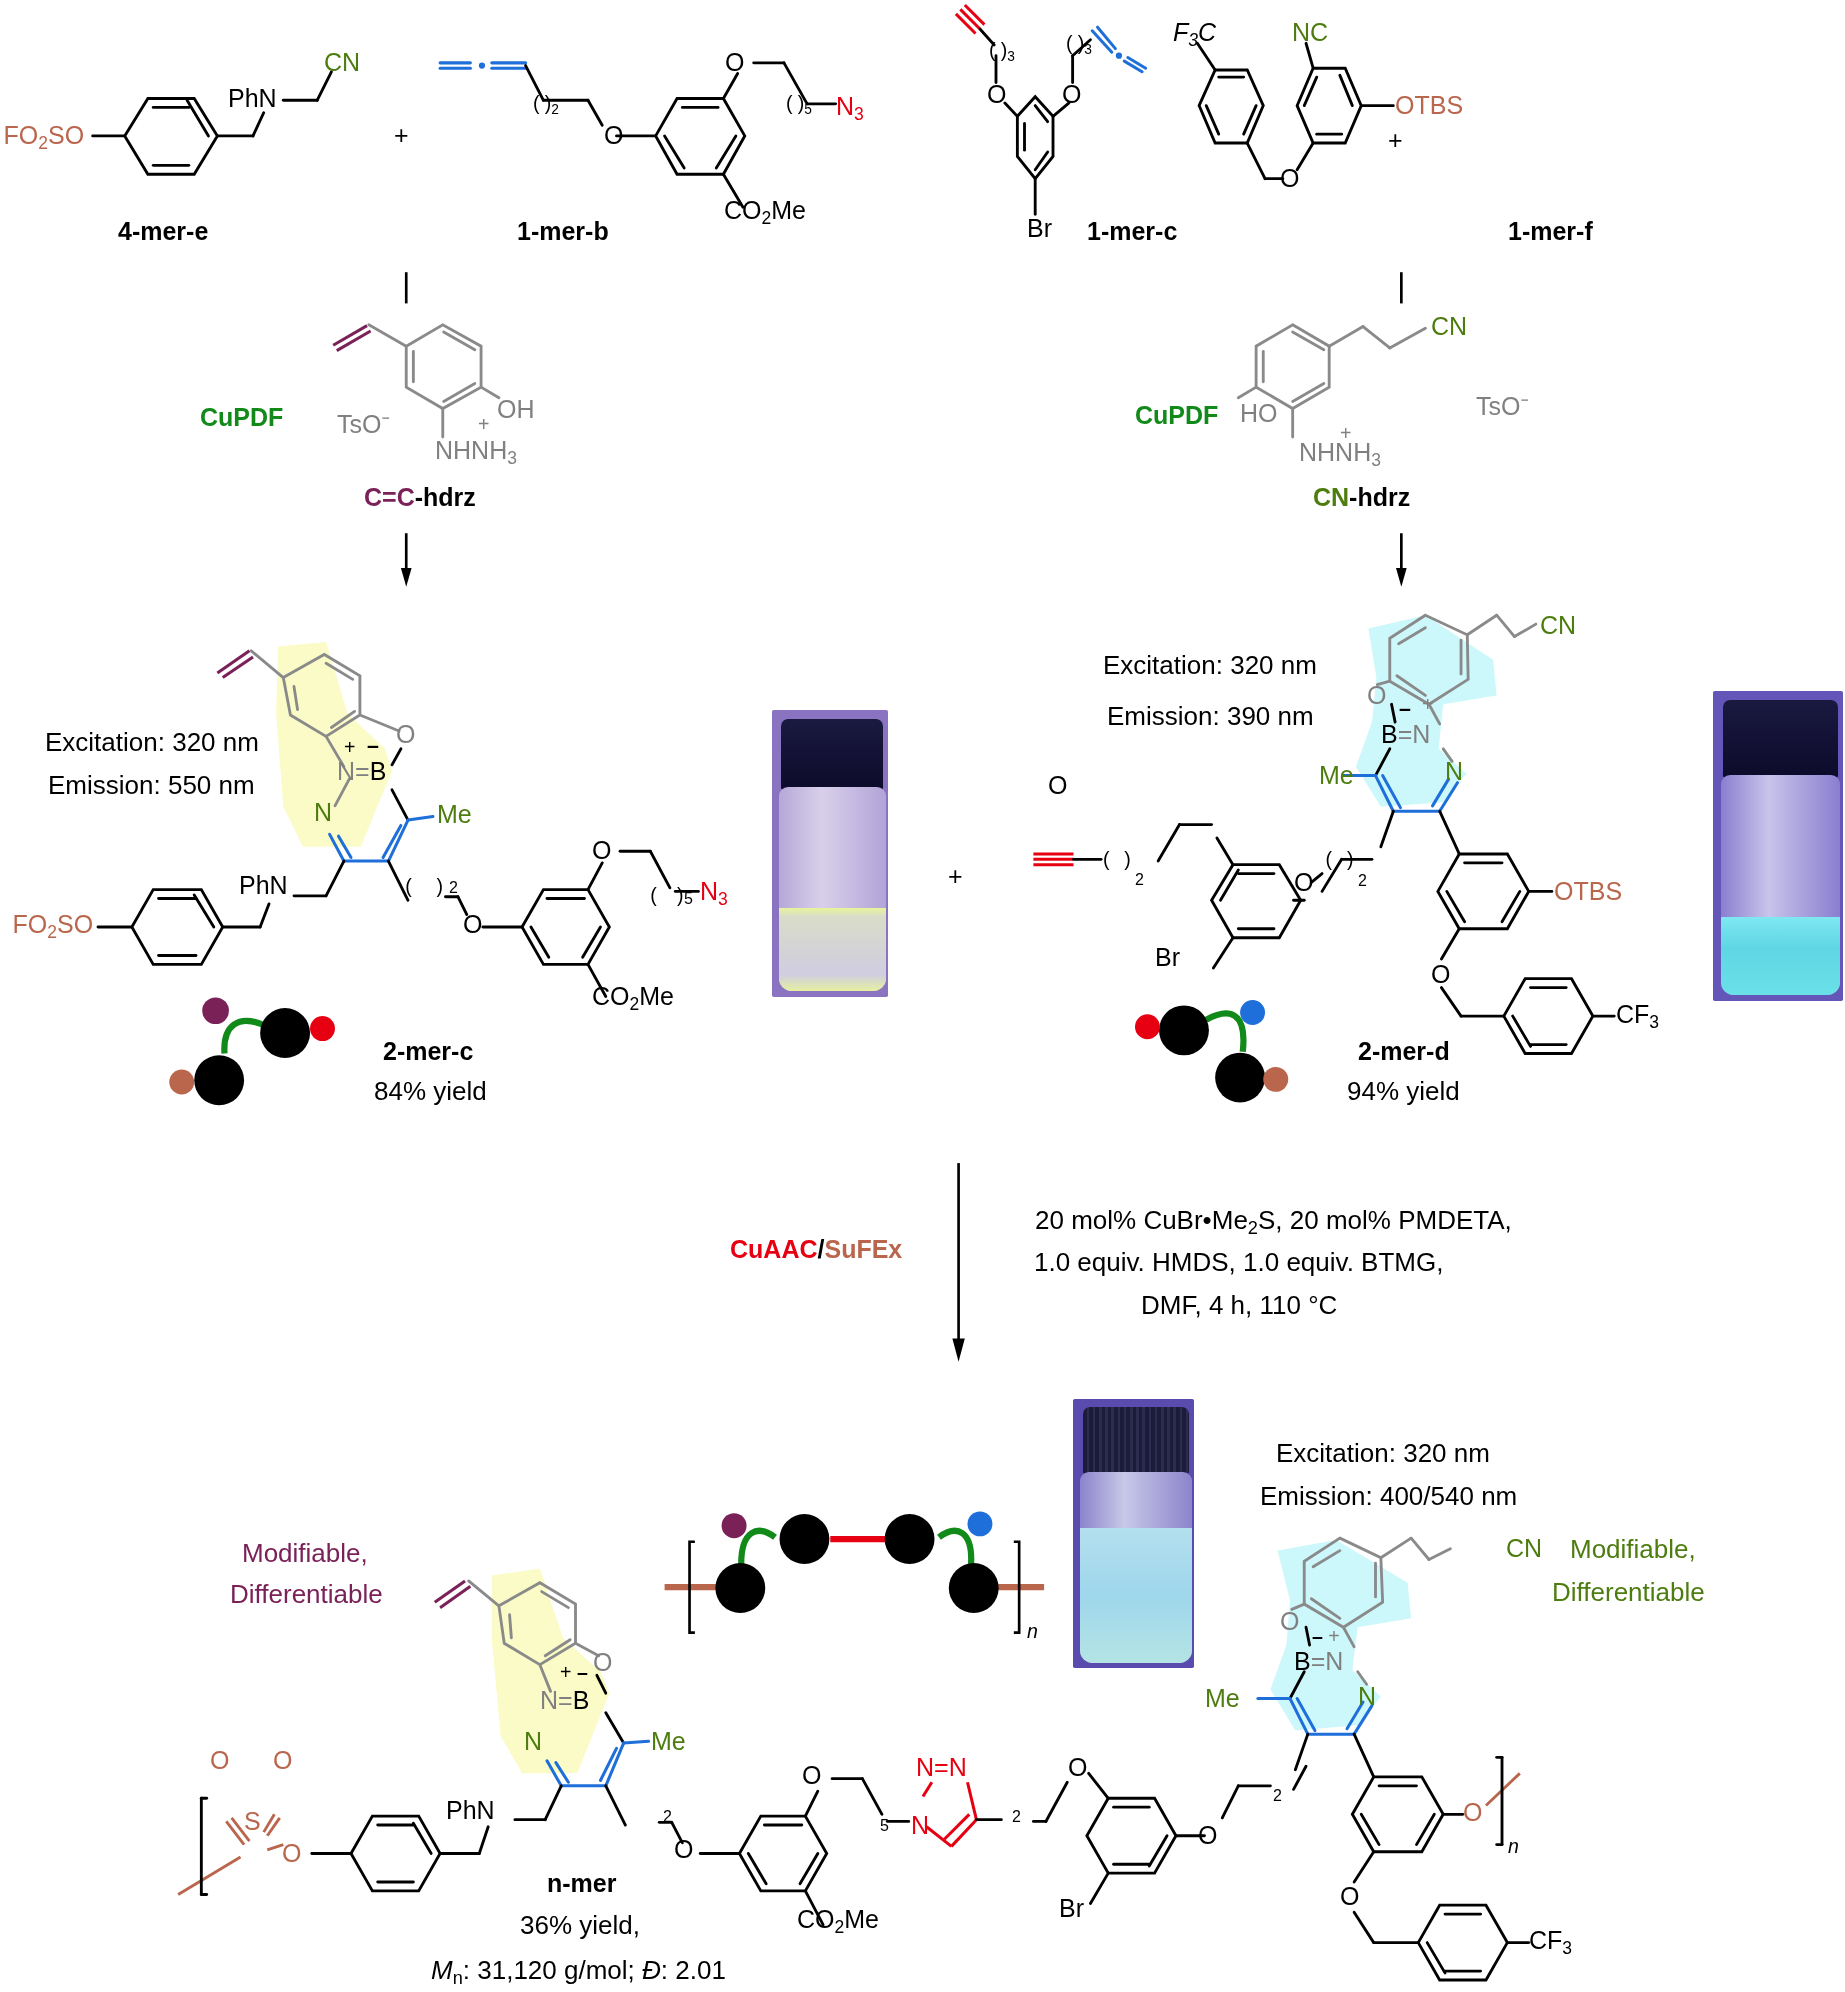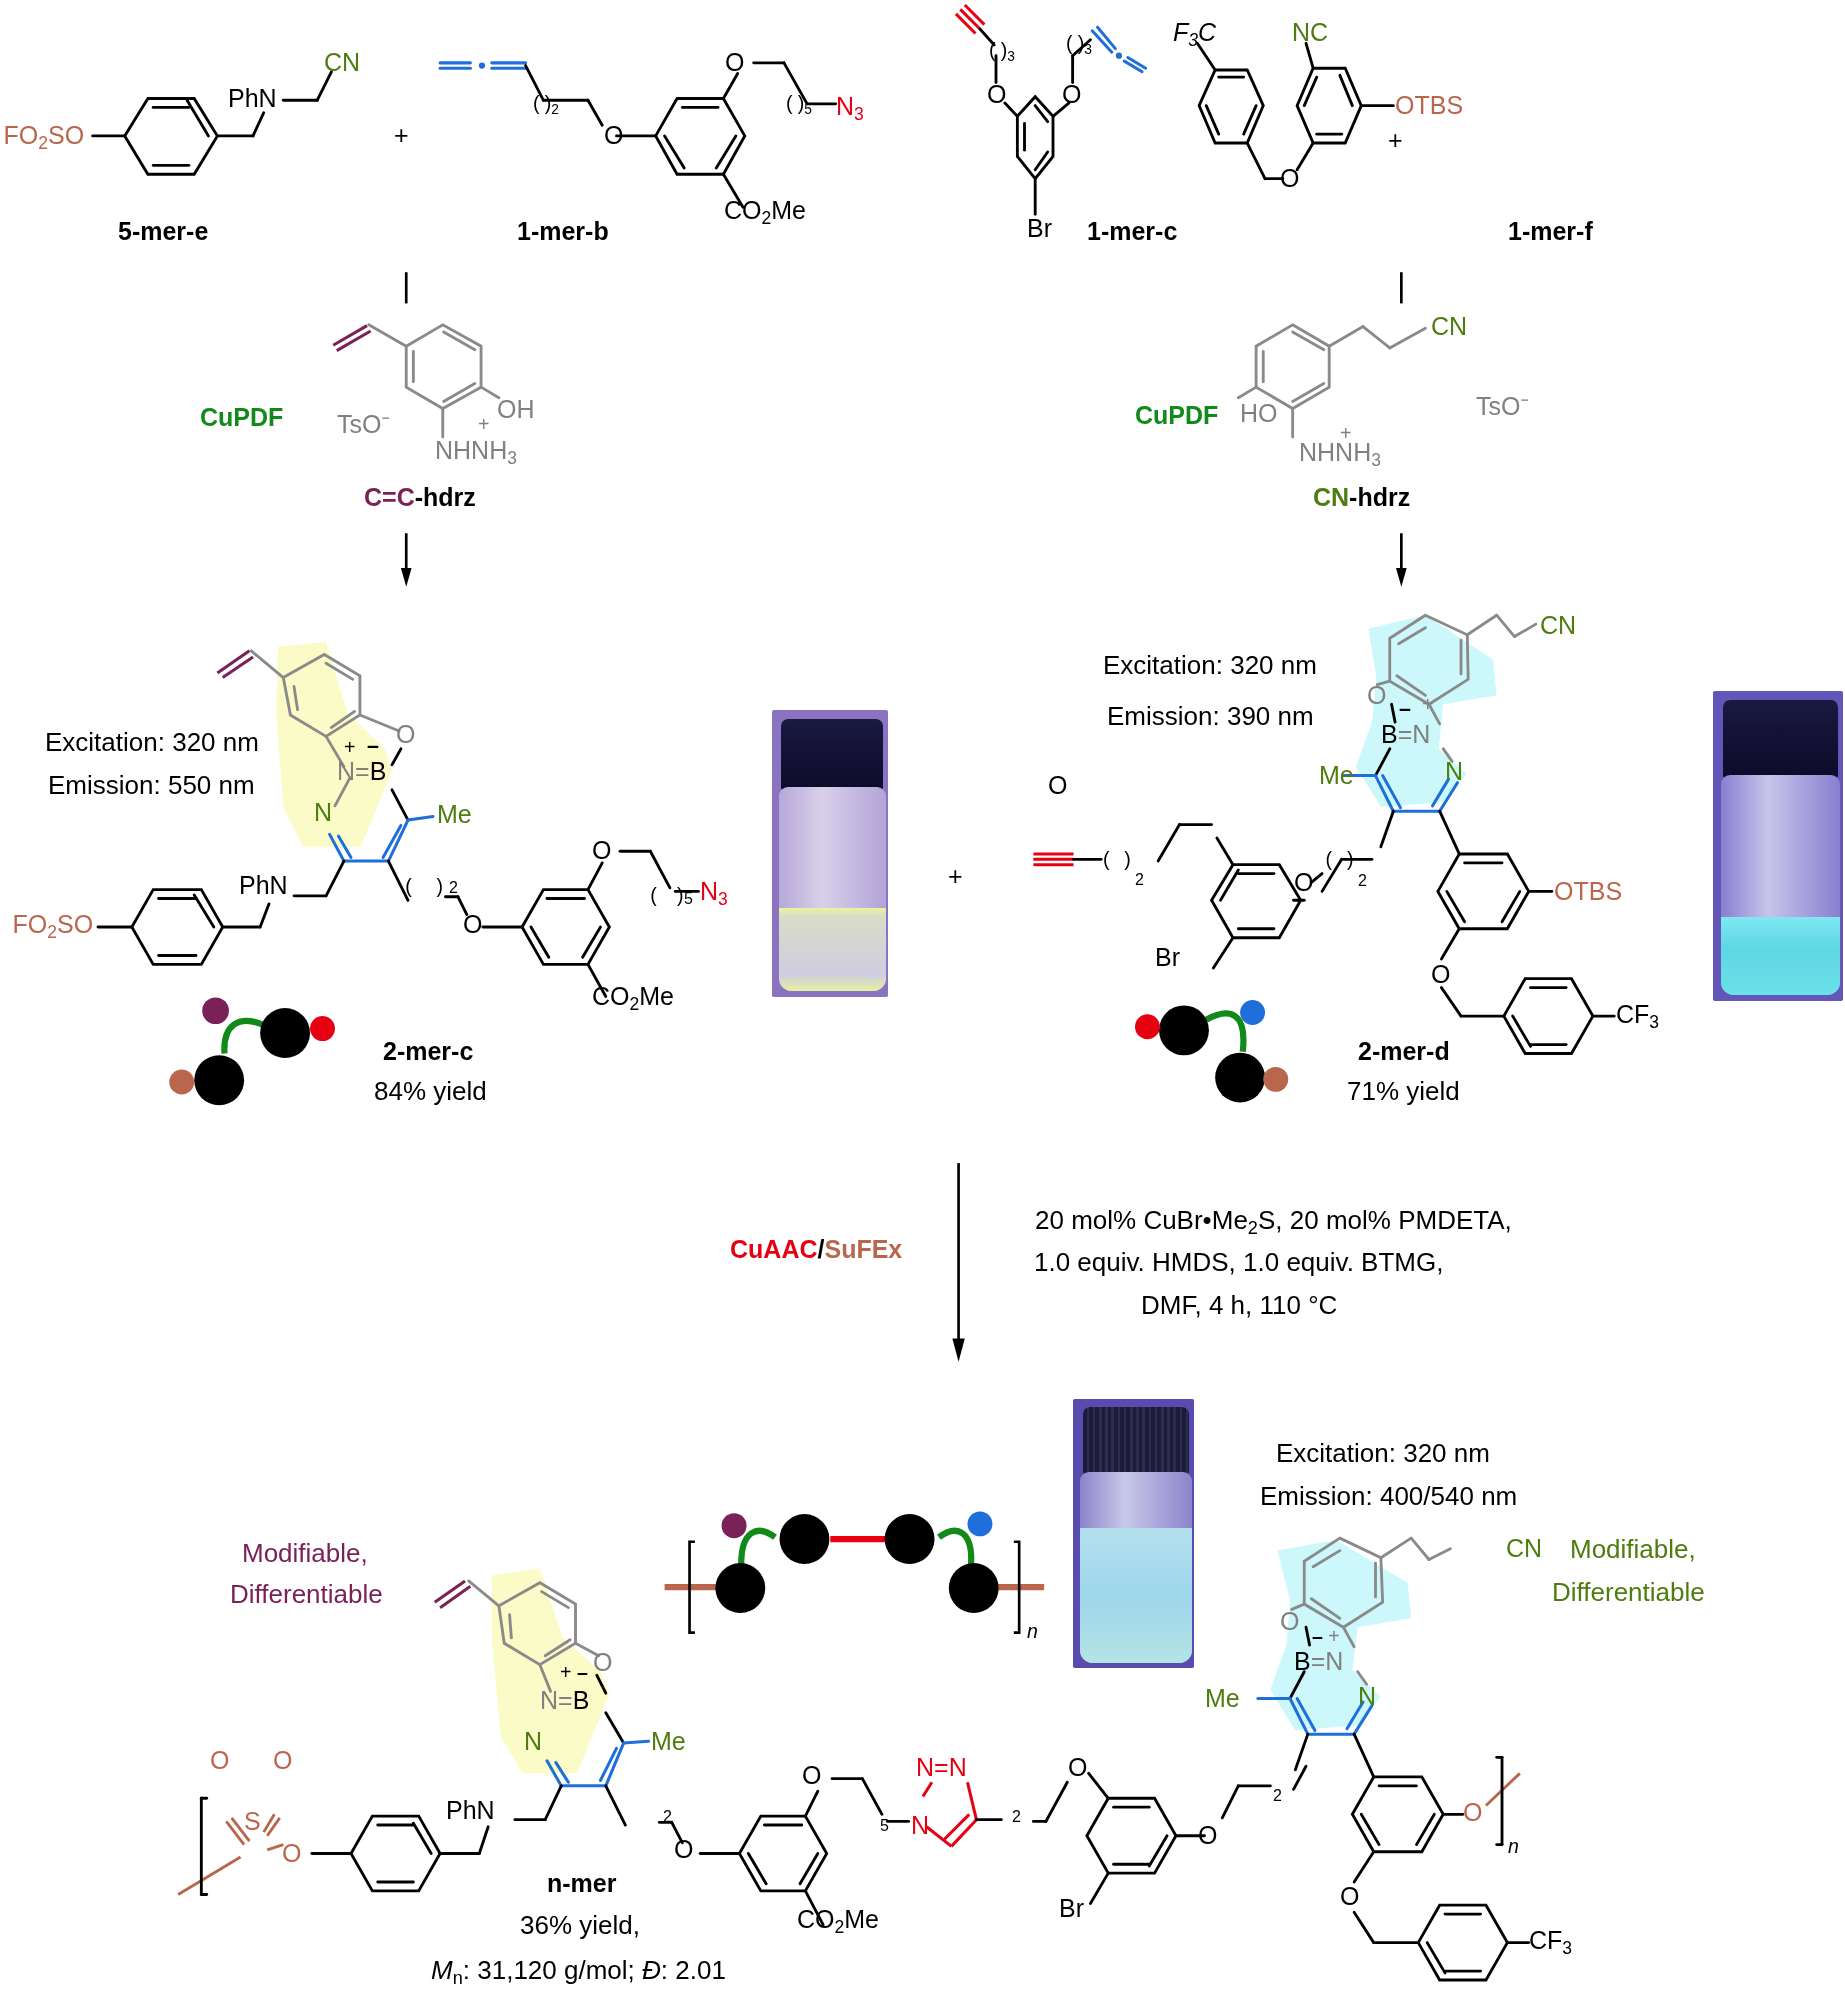--- a/index.html
+++ b/index.html
@@ -388,21 +388,21 @@
     <circle cx="824" cy="1712" r="14" fill="#7a2158"></circle>
     <circle cx="1100" cy="1710" r="14" fill="#1e6fd9"></circle>
     <path d="M780,1730 L774,1730 L774,1832 L780,1832" stroke="#000" stroke-width="3" fill="none"></path>
     <path d="M1138,1730 L1144,1730 L1144,1832 L1138,1832" stroke="#000" stroke-width="3" fill="none"></path>
   </g>
 </svg>
 
 <div class="lbl brown" style="left:3.6px;top:123px;">FO<sub>2</sub>SO</div>
 <div class="lbl" style="left:228px;top:86px;">PhN</div>
 <div class="lbl blue" style="left:324px;top:50px;">CN</div>
-<div class="lbl name" style="left:118px;top:219px;">5-mer-e</div>
+<div class="lbl name" style="left:118px;top:219px;">4-mer-e</div>
 <div class="lbl" style="left:394px;top:123px;">+</div>
 <div class="lbl" style="left:604px;top:123px;">O</div>
 <div class="lbl" style="left:725px;top:50px;">O</div>
 <div class="lbl" style="left:533px;top:94px;font-size:19.6px;">(<span style="margin-left:5.3px">)</span><sub>2</sub></div>
 <div class="lbl" style="left:786px;top:94px;font-size:19.6px;">(<span style="margin-left:5.3px">)</span><sub>5</sub></div>
 <div class="lbl red" style="left:836px;top:94px;">N<sub>3</sub></div>
 <div class="lbl" style="left:724px;top:198px;">CO<sub>2</sub>Me</div>
 <div class="lbl name" style="left:517px;top:219px;">1-mer-b</div>
 
 <div class="lbl" style="left:987px;top:82px;">O</div>
@@ -471,21 +471,21 @@
 <div class="lbl blue" style="left:1445px;top:759px;">N</div>
 <div class="lbl" style="left:1135px;top:872px;font-size:16px;">2</div>
 <div class="lbl" style="left:1358px;top:873px;font-size:16px;">2</div>
 <div class="lbl" style="left:1048px;top:773px;">O</div>
 <div class="lbl" style="left:1294px;top:870px;">O</div>
 <div class="lbl brown" style="left:1554px;top:879px;">OTBS</div>
 <div class="lbl" style="left:1155px;top:945px;">Br</div>
 <div class="lbl" style="left:1431px;top:962px;">O</div>
 <div class="lbl" style="left:1616px;top:1002px;">CF<sub>3</sub></div>
 <div class="lbl name" style="left:1358px;top:1039px;">2-mer-d</div>
-<div class="lbl txt" style="left:1347px;top:1078px;">71% yield</div>
+<div class="lbl txt" style="left:1347px;top:1078px;">94% yield</div>
 
 <div class="vial" style="left:1713px;top:691px;width:130px;height:310px;background:#6456b8;">
   <div class="cap"></div>
   <div class="glass" style="background:linear-gradient(90deg,#8a7ed0,#c8c4ea 40%,#8a7ed0);"></div>
   <div class="liquid" style="top:73%;background:linear-gradient(180deg,#7ee8f2 0%,#5fd6e4 40%,#6ae0e8 100%);"></div>
 </div>
 
 <div class="lbl bold" style="left:730px;top:1237px;"><span class="red">CuAAC</span><span>/</span><span class="brown">SuFEx</span></div>
 <div class="lbl txt" style="left:1035px;top:1207px;">20 mol% CuBr•Me<sub>2</sub>S, 20 mol% PMDETA,</div>
 <div class="lbl txt" style="left:1034px;top:1249px;">1.0 equiv. HMDS, 1.0 equiv. BTMG,</div>

